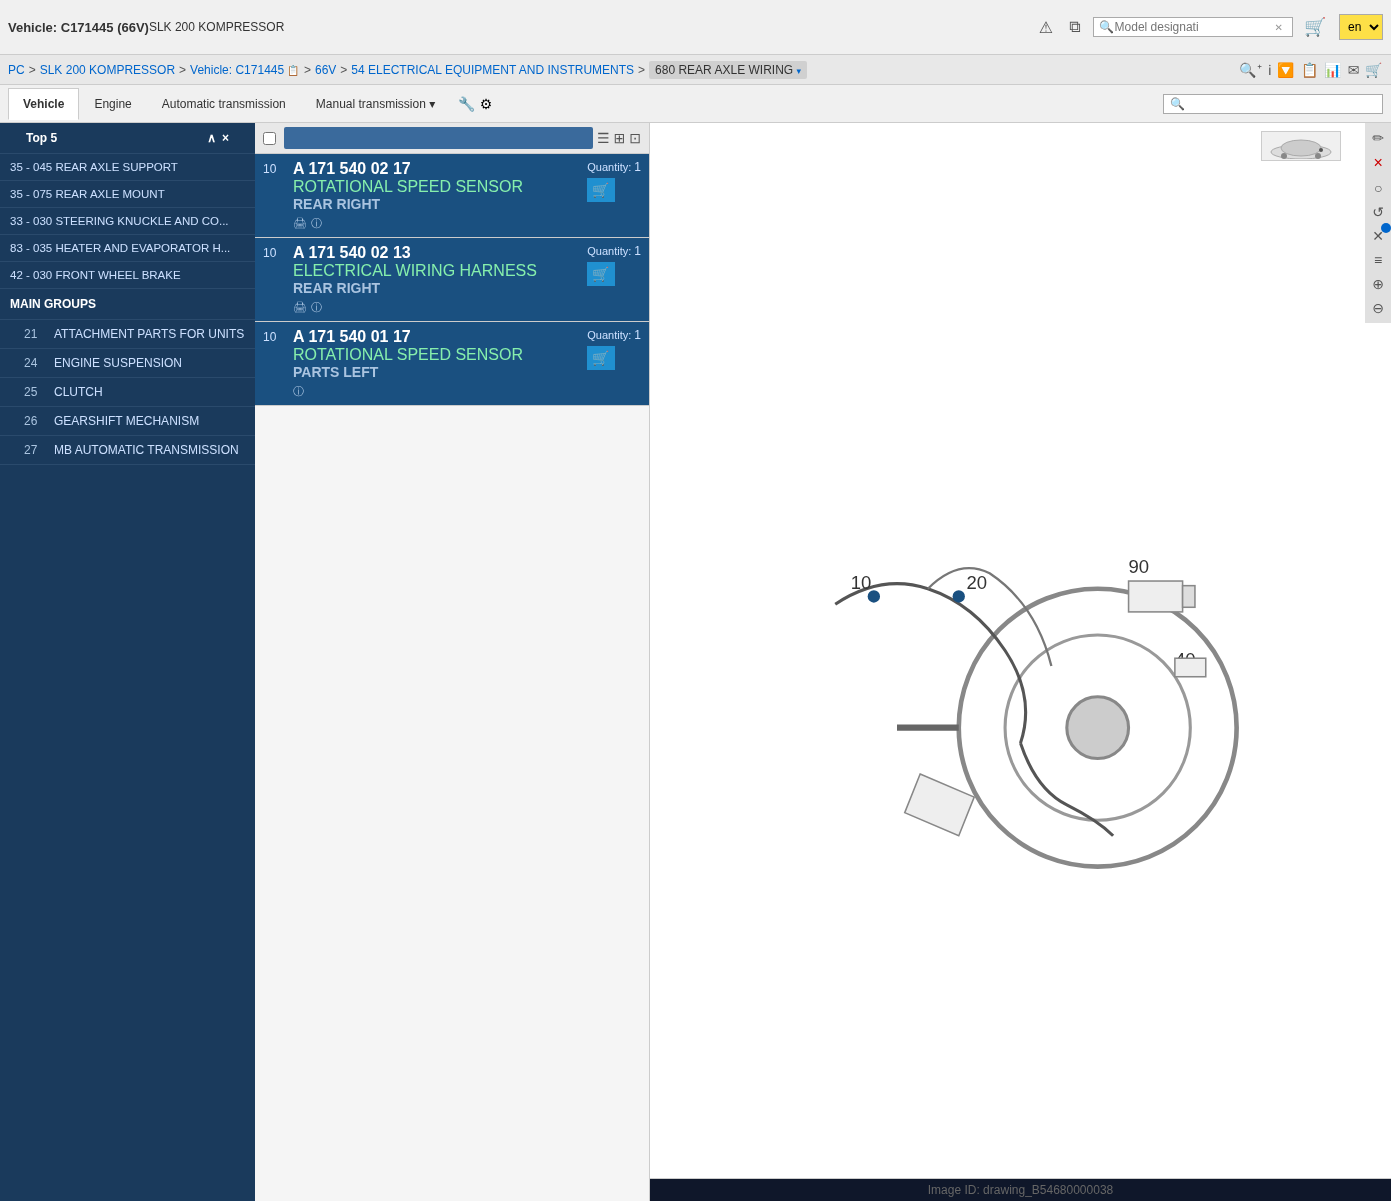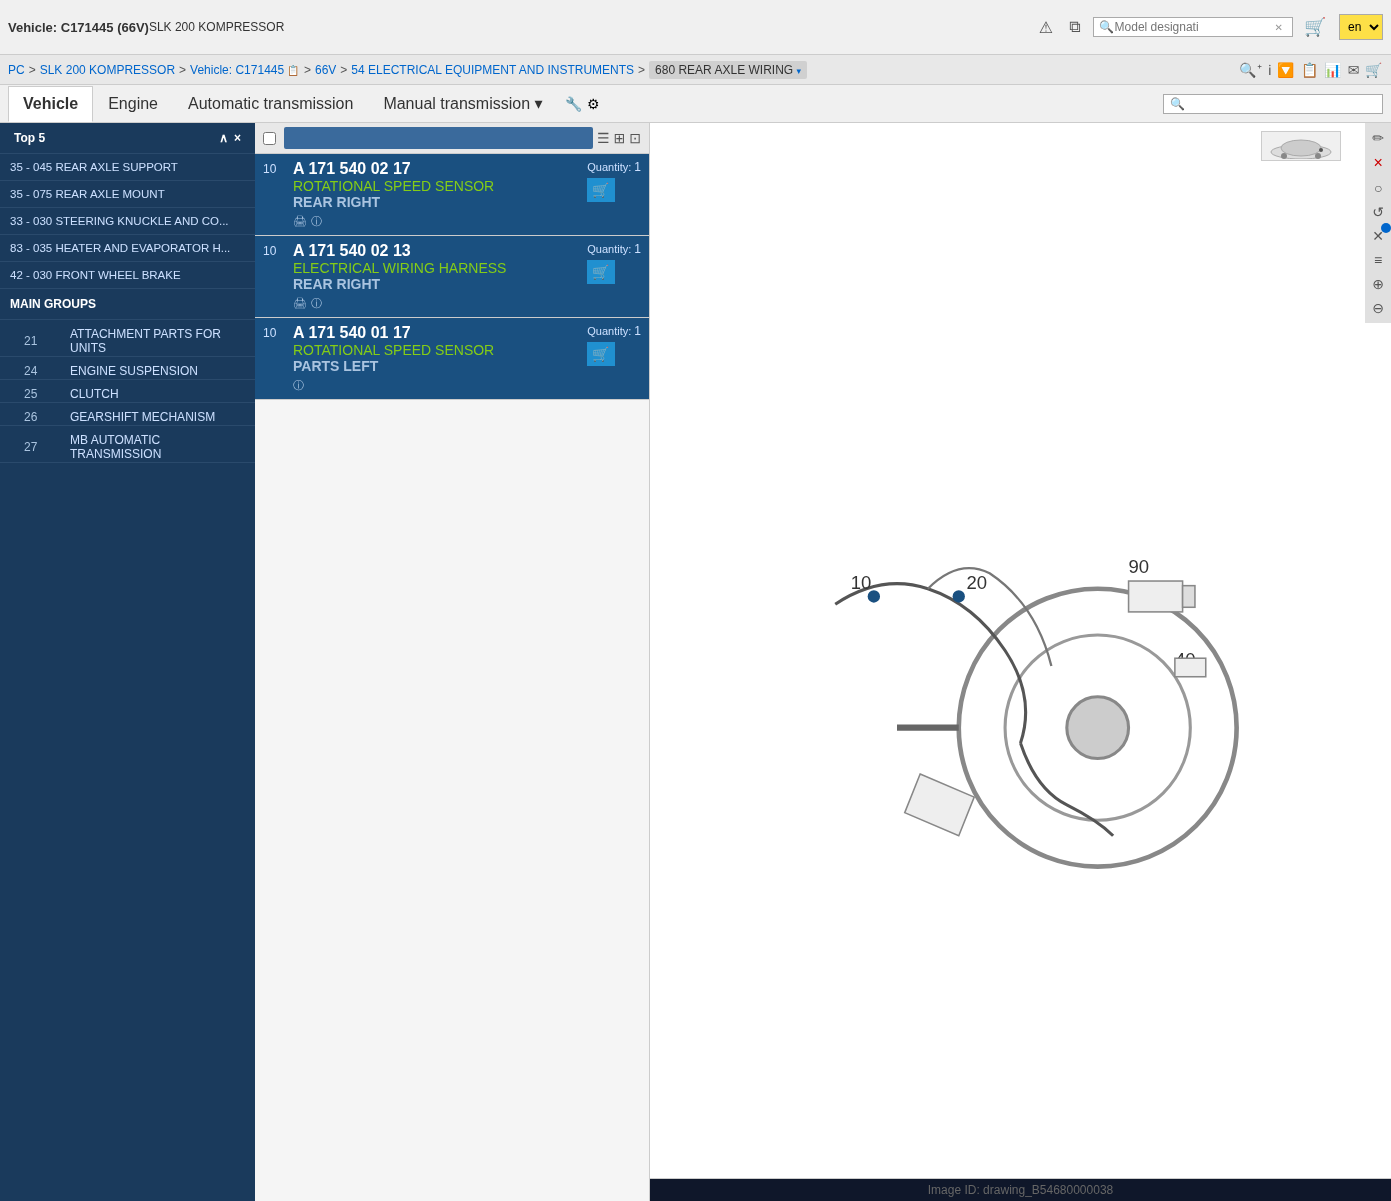--- a/index.html
+++ b/index.html
@@ -85,21 +85,21 @@
       align-items: center;
       border-bottom: 1px solid #ccc;
       padding: 0 8px;
       height: 38px;
       gap: 0;
     }
     .tab-item {
       padding: 8px 14px;
       cursor: pointer;
       border: 1px solid transparent;
-      font-size: 16px;
+      font-size: 12px;
       color: #333;
       background: #f0f0f0;
       white-space: nowrap;
     }
     .tab-item.active {
       background: white;
       border: 1px solid #ccc;
       border-bottom: 1px solid white;
       font-weight: bold;
     }
@@ -131,21 +131,21 @@
       min-width: 255px;
       background: #1a3a5c;
       color: white;
       overflow-y: auto;
       flex-shrink: 0;
     }
     .sidebar-top5-header {
       display: flex;
       align-items: center;
       justify-content: space-between;
-      padding: 8px 14px;
+      padding: 8px 26px;
       font-size: 14px;
       font-weight: bold;
       border-bottom: 1px solid #2a4a6c;
     }
     .sidebar-top5-header .header-icons { display: flex; gap: 6px; }
     .sidebar-top5-header .header-icons span { cursor: pointer; font-size: 12px; }
     .sidebar-item {
       padding: 7px 10px;
       border-bottom: 1px solid #2a4a6c;
       cursor: pointer;
@@ -155,28 +155,28 @@
     .sidebar-section-header {
       padding: 8px 10px;
       font-size: 12px;
       font-weight: bold;
       color: white;
       background: #1a3a5c;
       border-bottom: 1px solid #2a4a6c;
       text-transform: uppercase;
     }
     .sidebar-group-item {
-      padding: 7px 10px 1px 24px;
+      padding: 7px 10px 7px 24px;
       border-bottom: 1px solid #2a4a6c;
       cursor: pointer;
       font-size: 11.5px;
       color: #cce0ff;
       display: flex;
       align-items: center;
-      gap: 24px;
+      gap: 8px;
     }
     .sidebar-group-item .group-num { color: #aac4e0; min-width: 22px; }
 
     
     .parts-area {
       width: 395px;
       min-width: 395px;
       background: #f5f5f5;
       border-right: 1px solid #ccc;
       display: flex;
@@ -217,21 +217,21 @@
       gap: 8px;
     }
     .part-row .pos-num {
       min-width: 22px;
       font-size: 12px;
       color: #cce0ff;
       padding-top: 2px;
     }
     .part-row .part-details { flex: 1; }
     .part-row .part-number { font-size: 16px; font-weight: bold; color: white; }
-    .part-row .part-name { font-size: 14px; color: #84cc16; }
+    .part-row .part-name { font-size: 16px; color: #86efac; }
     .part-row .part-desc { font-size: 14px; color: #aac4e0; font-weight: bold; }
     .part-row .part-icons { display: flex; gap: 4px; margin-top: 4px; align-items: center; }
     .part-row .part-icons span { font-size: 11px; color: #aac4e0; cursor: pointer; }
     .part-row .qty-area { text-align: right; }
     .part-row .qty-label { font-size: 11px; color: #cce0ff; }
     .part-row .cart-btn {
       background: #2090d0;
       border: none;
       color: white;
       width: 28px;

